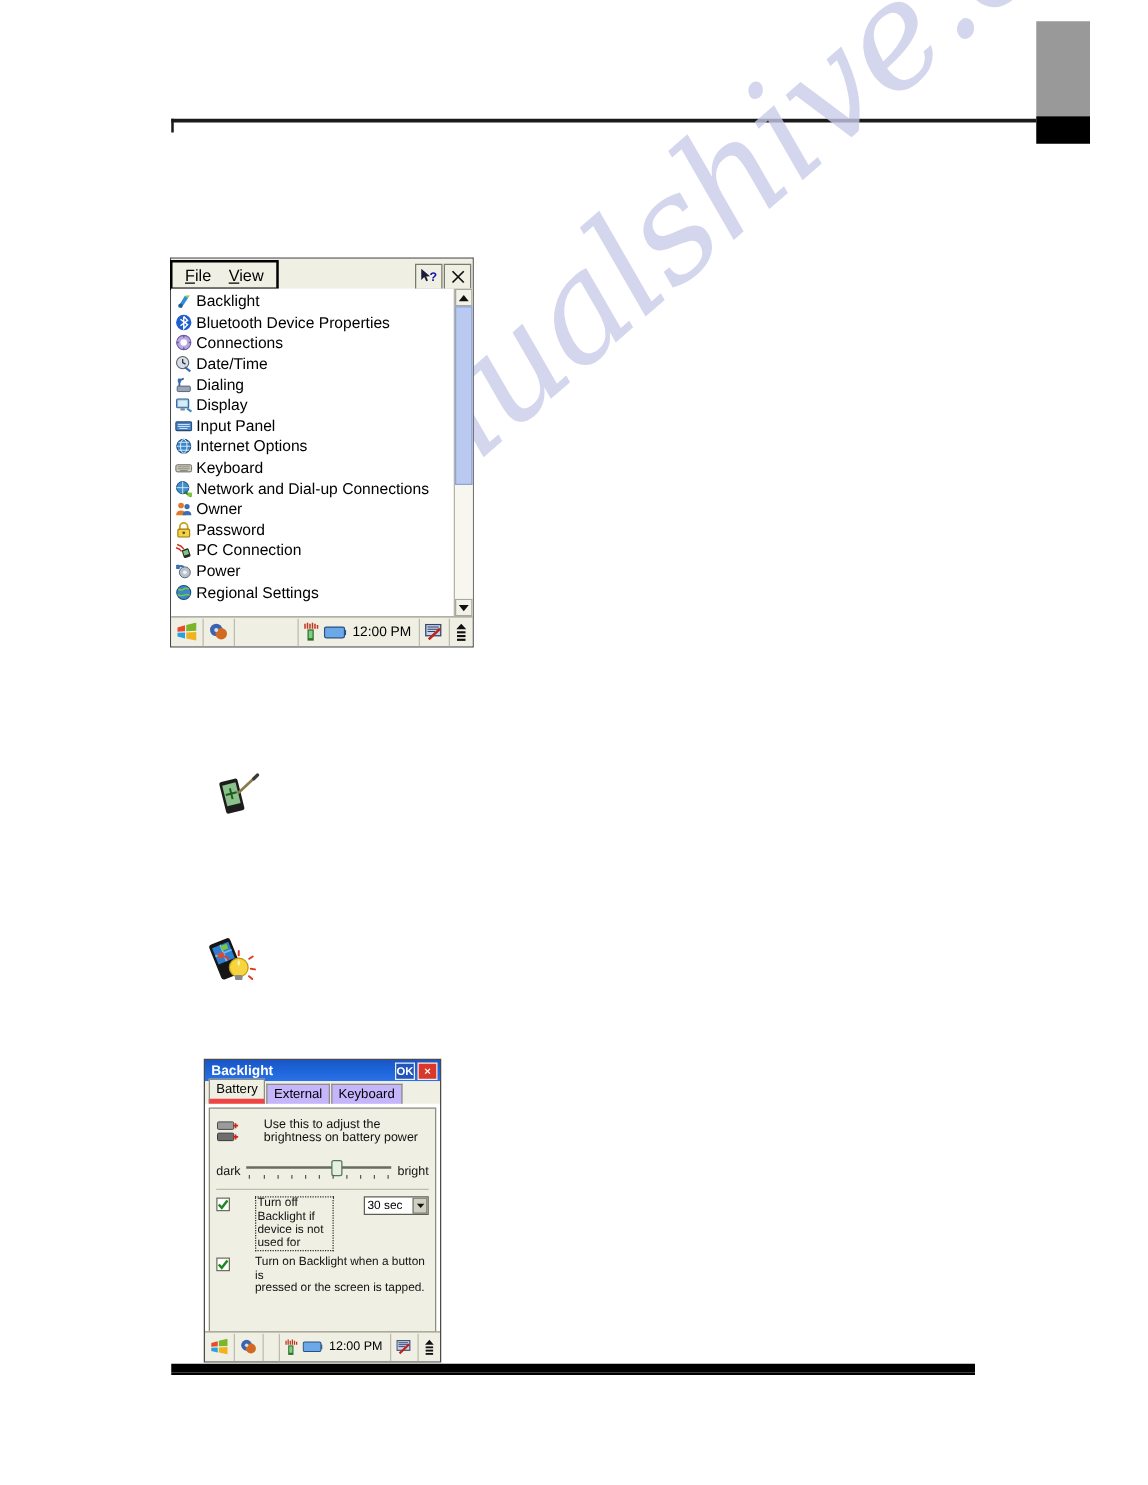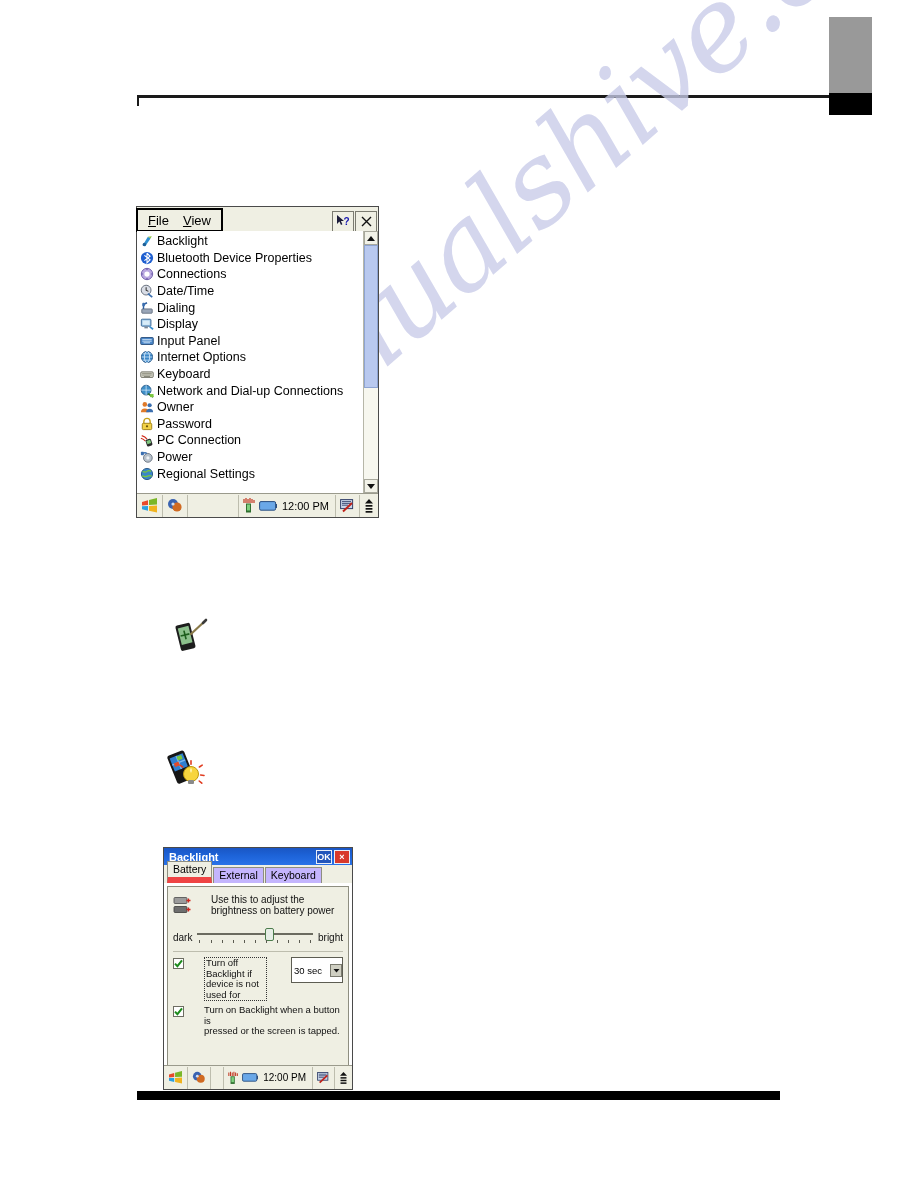--- a/index.html
+++ b/index.html
@@ -267,21 +267,21 @@
     background: #c4b5fd;
     color: #000;
     box-sizing: border-box;
     line-height: 13px;
     font-family: "Liberation Sans", sans-serif;
   }
   .bl-tab.active {
     background: #efefe3;
     position: relative;
     z-index: 2;
-    border-bottom: 6px solid #ef4444;
+    border-bottom: 4px solid #ef4444;
   }
 
   .bl-panel {
     position: absolute;
     left: 3px; top: 38px;
     width: 182px; height: 180px;
     background: #efefe3;
     border: 1px solid #8e8e80;
     box-sizing: border-box;
     padding: 4px 5px;
@@ -329,21 +329,21 @@
     margin-top: 1px;
   }
   .bl-check svg { position:absolute; left:0; top:0; }
   .bl-check-lbl {
     font-size: 9.5px; line-height: 10.5px; color: #111;
     font-family: "Liberation Sans", sans-serif;
   }
   .dotted { border: 1px dotted #333; padding: 0 1px; }
 
   .bl-select {
-    width: 52px; height: 26px;
+    width: 52px; height: 15px;
     background: #fff; border: 1px solid #5d5d52;
     box-sizing: border-box;
     display: flex; align-items: center;
     font-size: 9.5px; color: #000;
     padding-left: 2px;
     margin-left: 4px;
     flex: 0 0 52px;
     font-family: "Liberation Sans", sans-serif;
   }
   .bl-select span.v { flex:1; }

